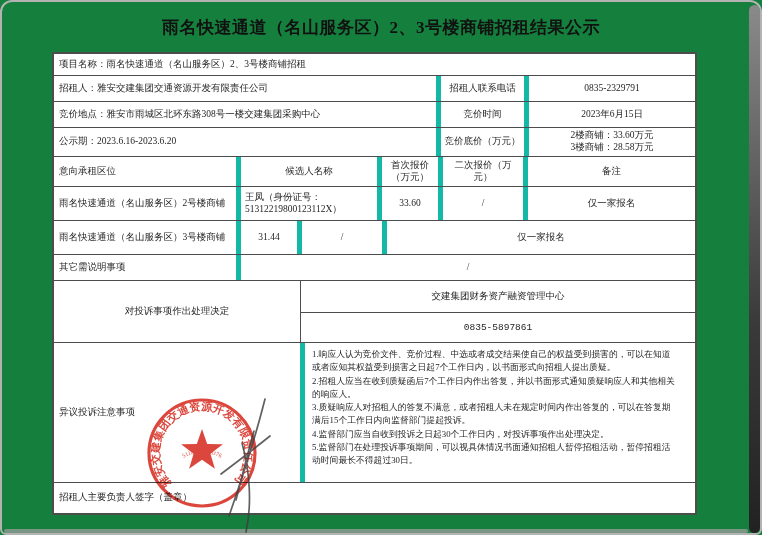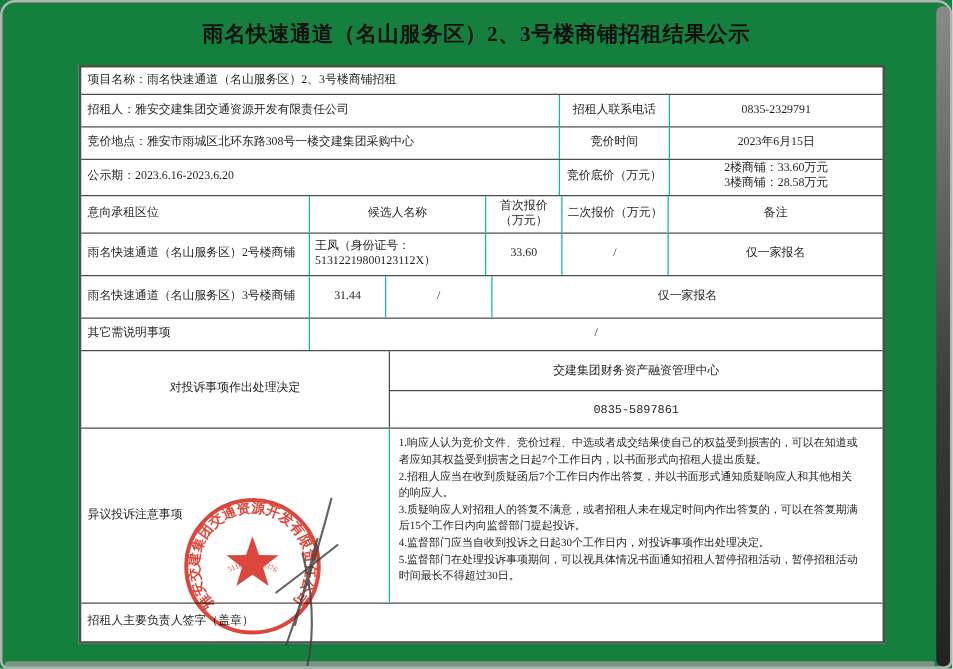--- a/index.html
+++ b/index.html
@@ -9,24 +9,24 @@
 
   
   .page-border { position:absolute; inset:0; border:2px solid #b3b3b3; border-radius:12px 12px 6px 6px; pointer-events:none; }
   .edge-right { position:absolute; right:2px; top:5px; bottom:2px; width:11px;
     background:linear-gradient(180deg,#8a8a8a,#3a3a3a 60%,#222); border-radius:7px; }
   .edge-bottom { position:absolute; left:4px; right:14px; bottom:2px; height:4px; background:#9c9c9c; opacity:.75; border-radius:2px; }
 
   .doc-title { position:absolute; top:16px; left:0; width:100%; text-align:center;
     font-size:17px; font-weight:700; letter-spacing:.5px; color:#111; }
 
-  .doc-table { position:absolute; left:63px; top:52px; width:645px; border:2px solid #4d4d4d; background:#fff; }
+  .doc-table { position:absolute; left:52px; top:52px; width:645px; border:2px solid #4d4d4d; background:#fff; }
   .trow { display:flex; border-top:1px solid #4d4d4d; font-size:9.5px; line-height:1.25; }
   .trow:first-child { border-top:none; }
-  .cell { border-left:1px solid #14b8a6; display:flex; align-items:center; overflow:hidden; }
+  .cell { border-left:5px solid #14b8a6; display:flex; align-items:center; overflow:hidden; }
   .cell:first-child { border-left:none; }
   .cell.left { justify-content:flex-start; padding:2px 5px; text-align:left; }
   .cell.center { justify-content:center; padding:2px 3px; text-align:center; }
   .cell.col-fill { flex:1 1 auto; }
   .stack { flex-direction:column; justify-content:center; align-items:center; }
 
   .h21{height:21px} .h26{height:26px} .h29{height:29px} .h30{height:30px}
   .h31{height:31px} .h34{height:34px} .h62{height:62px} .h140{height:140px}
 
   .wA{width:382px; flex:none;} .wB{width:88px; flex:none;}

